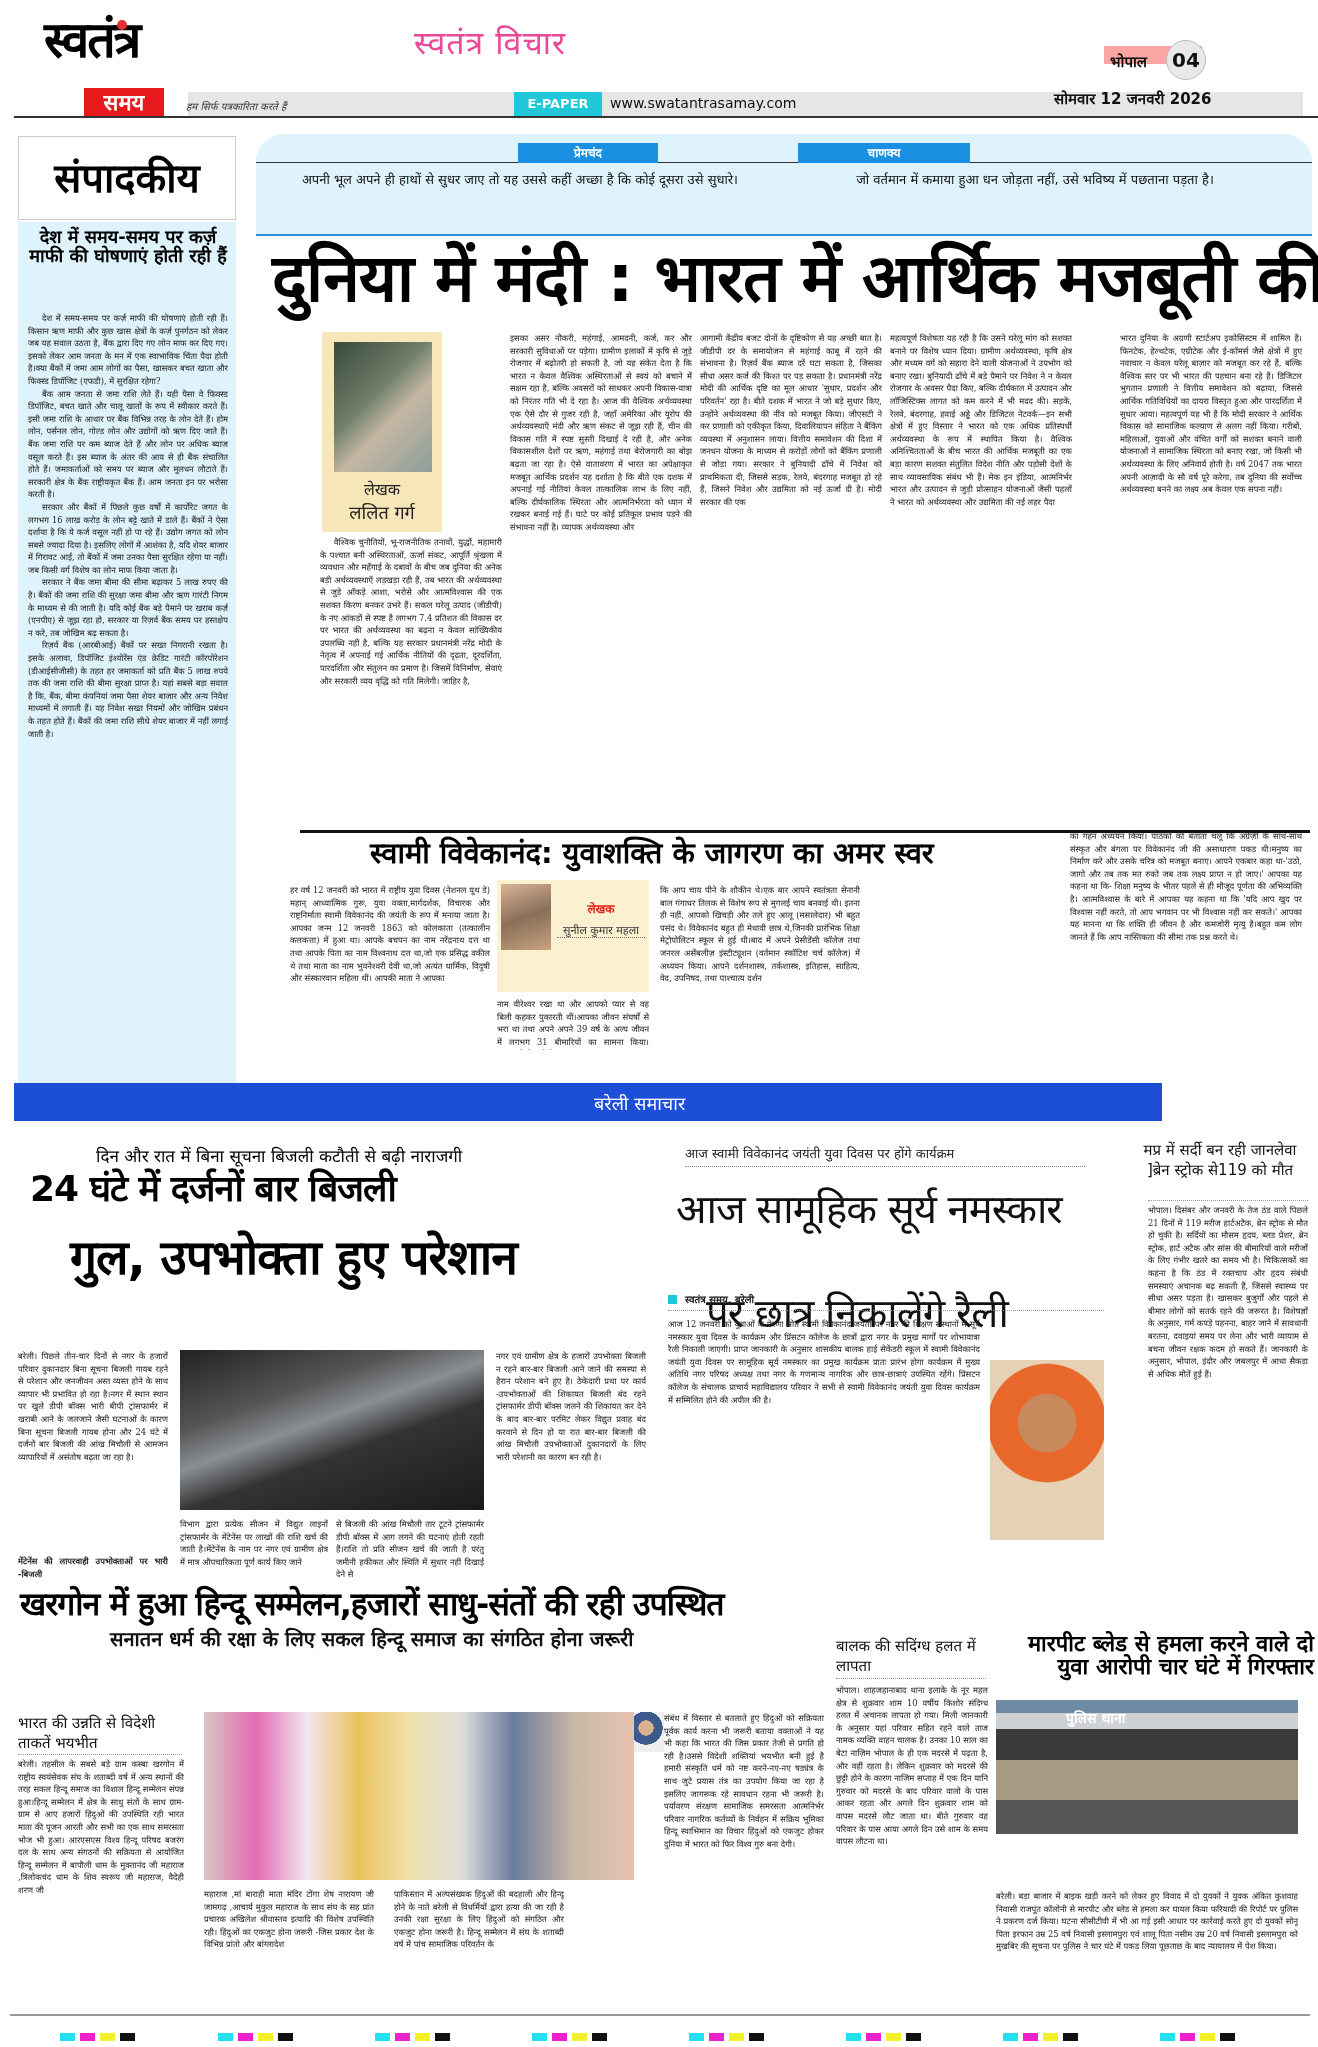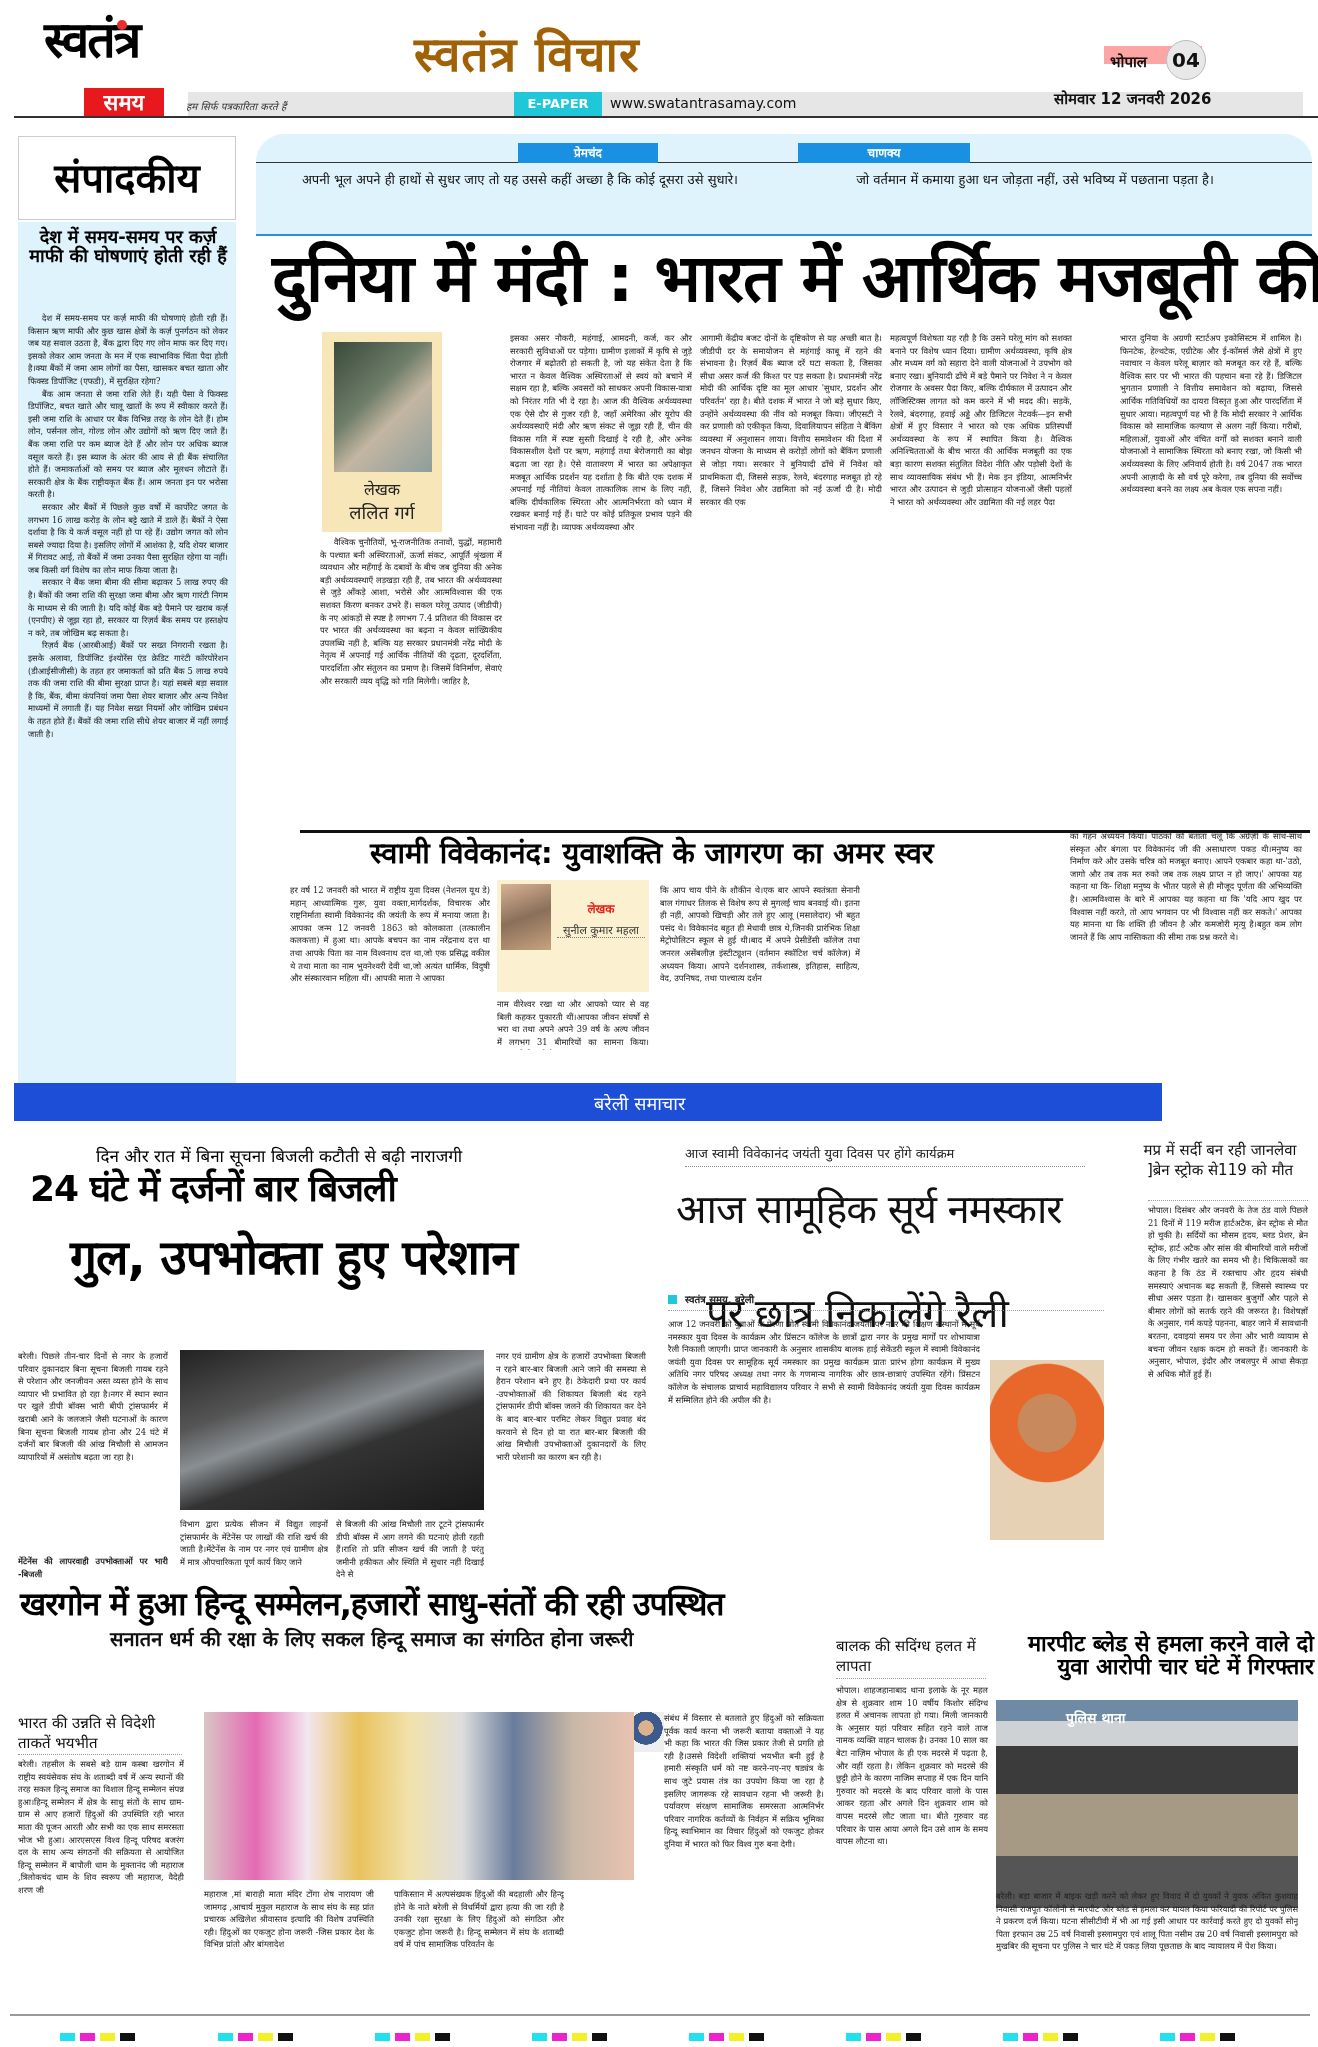--- a/index.html
+++ b/index.html
@@ -5,21 +5,21 @@
 *{box-sizing:border-box;margin:0;padding:0}
 body{width:1318px;height:2047px;background:#fff;font-family:"DejaVu Sans","Liberation Sans",sans-serif;color:#111;position:relative;overflow:hidden}
 .abs{position:absolute}
 .txt{font-family:"DejaVu Serif","Liberation Serif",serif;font-size:8.3px;line-height:12.6px;color:#222;text-align:justify;overflow:hidden}
 .hd{font-family:"DejaVu Sans","Liberation Sans",sans-serif;font-weight:bold;color:#000;line-height:1.05}
 
 .logo1{left:44px;top:14px;font-size:50px;font-weight:bold;letter-spacing:-2px;font-family:"DejaVu Sans",sans-serif}
 .logo-dot{left:117px;top:20px;width:10px;height:10px;border-radius:50%;background:#e53030}
 .logo2{left:84px;top:88px;width:80px;height:30px;background:#e8191c;color:#fff;font-size:22px;font-weight:bold;text-align:center;line-height:30px}
 .tagline{left:186px;top:99px;font-size:10px;font-style:italic;color:#333;font-family:"DejaVu Serif",serif}
-.mast-title{left:414px;top:20px;font-size:48px;color:#a16207;font-weight:bold;letter-spacing:1px}
+.mast-title{left:414px;top:20px;font-size:32px;color:#ec4899;font-weight:normal;letter-spacing:1px}
 .bar{left:188px;top:92px;width:1115px;height:24px;background:#e6e6e6}
 .epaper{left:514px;top:92px;width:88px;height:24px;background:#1fc7d9;color:#fff;font-weight:bold;font-size:13px;text-align:center;line-height:24px}
 .url{left:610px;top:95px;font-size:14px;color:#111}
 .city{left:1104px;top:46px;width:98px;height:18px;background:#fca5a5}
 .city span{position:absolute;left:6px;top:5px;font-size:15px;font-weight:bold}
 .pgnum{left:1166px;top:40px;width:40px;height:40px;border-radius:50%;background:#e8e8e8;border:1px solid #bbb;font-size:20px;font-weight:bold;text-align:center;line-height:38px}
 .date{left:1054px;top:88px;font-size:15px;font-weight:bold}
 .hrule{left:14px;top:116px;width:1304px;height:2px;background:#333}
 
 .ed-title-box{left:18px;top:136px;width:218px;height:84px;border:1px solid #ccc;font-size:40px;font-weight:bold;text-align:center;line-height:82px}
@@ -165,21 +165,21 @@
 <div class="abs img-ambedkar" style="left:634px;top:1712px;width:30px;height:40px"></div>
 <div class="abs txt" style="left:204px;top:1888px;width:170px;height:104px">महाराज ,मां बाराही माता मंदिर टोंगा शेष नारायण जी जामगढ़ ,आचार्य मुकुल महाराज के साथ संघ के सह प्रांत प्रचारक अखिलेश श्रीवास्तव इत्यादि की विशेष उपस्थिति रही। हिंदुओं का एकजुट होना जरूरी -जिस प्रकार देश के विभिन्न प्रांतो और बांग्लादेश</div>
 <div class="abs txt" style="left:394px;top:1888px;width:170px;height:104px">पाकिस्तान में अल्पसंख्यक हिंदुओं की बदहाली और हिन्दू होने के नाते बरेली से विधर्मियों द्वारा हत्या की जा रही है उनकी रक्षा सुरक्षा के लिए हिंदुओं को संगठित और एकजुट होना जरूरी है। हिन्दू सम्मेलन में संघ के शताब्दी वर्ष में पांच सामाजिक परिवर्तन के</div>
 <div class="abs txt" style="left:664px;top:1712px;width:160px;height:280px">संबंध में विस्तार से बतलाते हुए हिंदुओं को सक्रियता पूर्वक कार्य करना भी जरूरी बताया वक्ताओं ने यह भी कहा कि भारत की जिस प्रकार तेजी से प्रगति हो रही है।उससे विदेशी शक्तियां भयभीत बनी हुई है हमारी संस्कृति धर्म को नष्ट करने-नए-नए षड्यंत्र के साथ जुटे प्रयास तंत्र का उपयोग किया जा रहा है इसलिए जागरूक रहे सावधान रहना भी जरूरी है। पर्यावरण संरक्षण सामाजिक समरसता आत्मनिर्भर परिवार नागरिक कर्तव्यों के निर्वहन में सक्रिय भूमिका हिन्दू स्वाभिमान का विचार हिंदुओं को एकजुट होकर दुनिया में भारत को फिर विश्व गुरु बना देगी।</div>
 
 <div class="abs side-head" style="left:836px;top:1636px;width:150px;text-align:left;font-size:15px">बालक की सदिंग्ध हलत में लापता</div>
 <div class="abs dotline" style="left:836px;top:1678px;width:150px"></div>
 <div class="abs txt" style="left:836px;top:1684px;width:152px;height:308px">भोपाल। शाहजहानाबाद थाना इलाके के नूर महल क्षेत्र से शुक्रवार शाम 10 वर्षीय किशोर संदिग्ध हलत में अचानक लापता हो गया। मिली जानकारी के अनुसार यहां परिवार सहित रहने वाले ताज नामक व्यक्ति वाहन चालक है। उनका 10 साल का बेटा नाज़िम भोपाल के ही एक मदरसे में पढ़ता है, और वहीं रहता है। लेकिन शुक्रवार को मदरसे की छुट्टी होने के कारण नाजिम सप्ताह में एक दिन यानि गुरुवार को मदरसे के बाद परिवार वालो के पास आकर रहता और अगले दिन शुक्रवार शाम को वापस मदरसे लौट जाता था। बीते गुरुवार वह परिवार के पास आया अगले दिन उसे शाम के समय वापस लौटना था।</div>
 
 <div class="abs hd marpeet">मारपीट ब्लेड से हमला करने वाले दो युवा आरोपी चार घंटे में गिरफ्तार</div>
-<div class="abs img-police" style="left:996px;top:1700px;width:302px;height:208px">
+<div class="abs img-police" style="left:996px;top:1700px;width:302px;height:134px">
   <span style="position:absolute;left:70px;top:8px;color:#fff;font-size:14px;font-weight:bold">पुलिस थाना</span>
 </div>
 <div class="abs txt" style="left:996px;top:1890px;width:302px;height:104px">बरेली। बड़ा बाजार में बाइक खड़ी करने को लेकर हुए विवाद में दो युवकों ने युवक अंकित कुशवाह निवासी राजपूत कॉलोनी से मारपीट और ब्लेड से हमला कर घायल किया फरियादी की रिपोर्ट पर पुलिस ने प्रकरण दर्ज किया। घटना सीसीटीवी में भी आ गई इसी आधार पर कार्रवाई करते हुए दो युवकों सोनू पिता इरफान उम्र 25 वर्ष निवासी इस्लामपुरा एवं शालू पिता नसीम उम्र 20 वर्ष निवासी इस्लामपुरा को मुखबिर की सूचना पर पुलिस ने चार घंटे में पकड़ लिया पूछताछ के बाद न्यायालय में पेश किया।</div>
 
 <div class="abs bottom-rule"></div>
 <div class="abs" style="left:0;top:2026px;width:1318px;height:12px">
   <div style="position:absolute;left:60px"><span class="reg" style="background:#22e0ee"></span> <span class="reg" style="background:#ee22cc"></span> <span class="reg" style="background:#f3f02a"></span> <span class="reg" style="background:#111"></span></div>
   <div style="position:absolute;left:218px"><span class="reg" style="background:#22e0ee"></span> <span class="reg" style="background:#ee22cc"></span> <span class="reg" style="background:#f3f02a"></span> <span class="reg" style="background:#111"></span></div>
   <div style="position:absolute;left:375px"><span class="reg" style="background:#22e0ee"></span> <span class="reg" style="background:#ee22cc"></span> <span class="reg" style="background:#f3f02a"></span> <span class="reg" style="background:#111"></span></div>
   <div style="position:absolute;left:532px"><span class="reg" style="background:#22e0ee"></span> <span class="reg" style="background:#ee22cc"></span> <span class="reg" style="background:#f3f02a"></span> <span class="reg" style="background:#111"></span></div>

